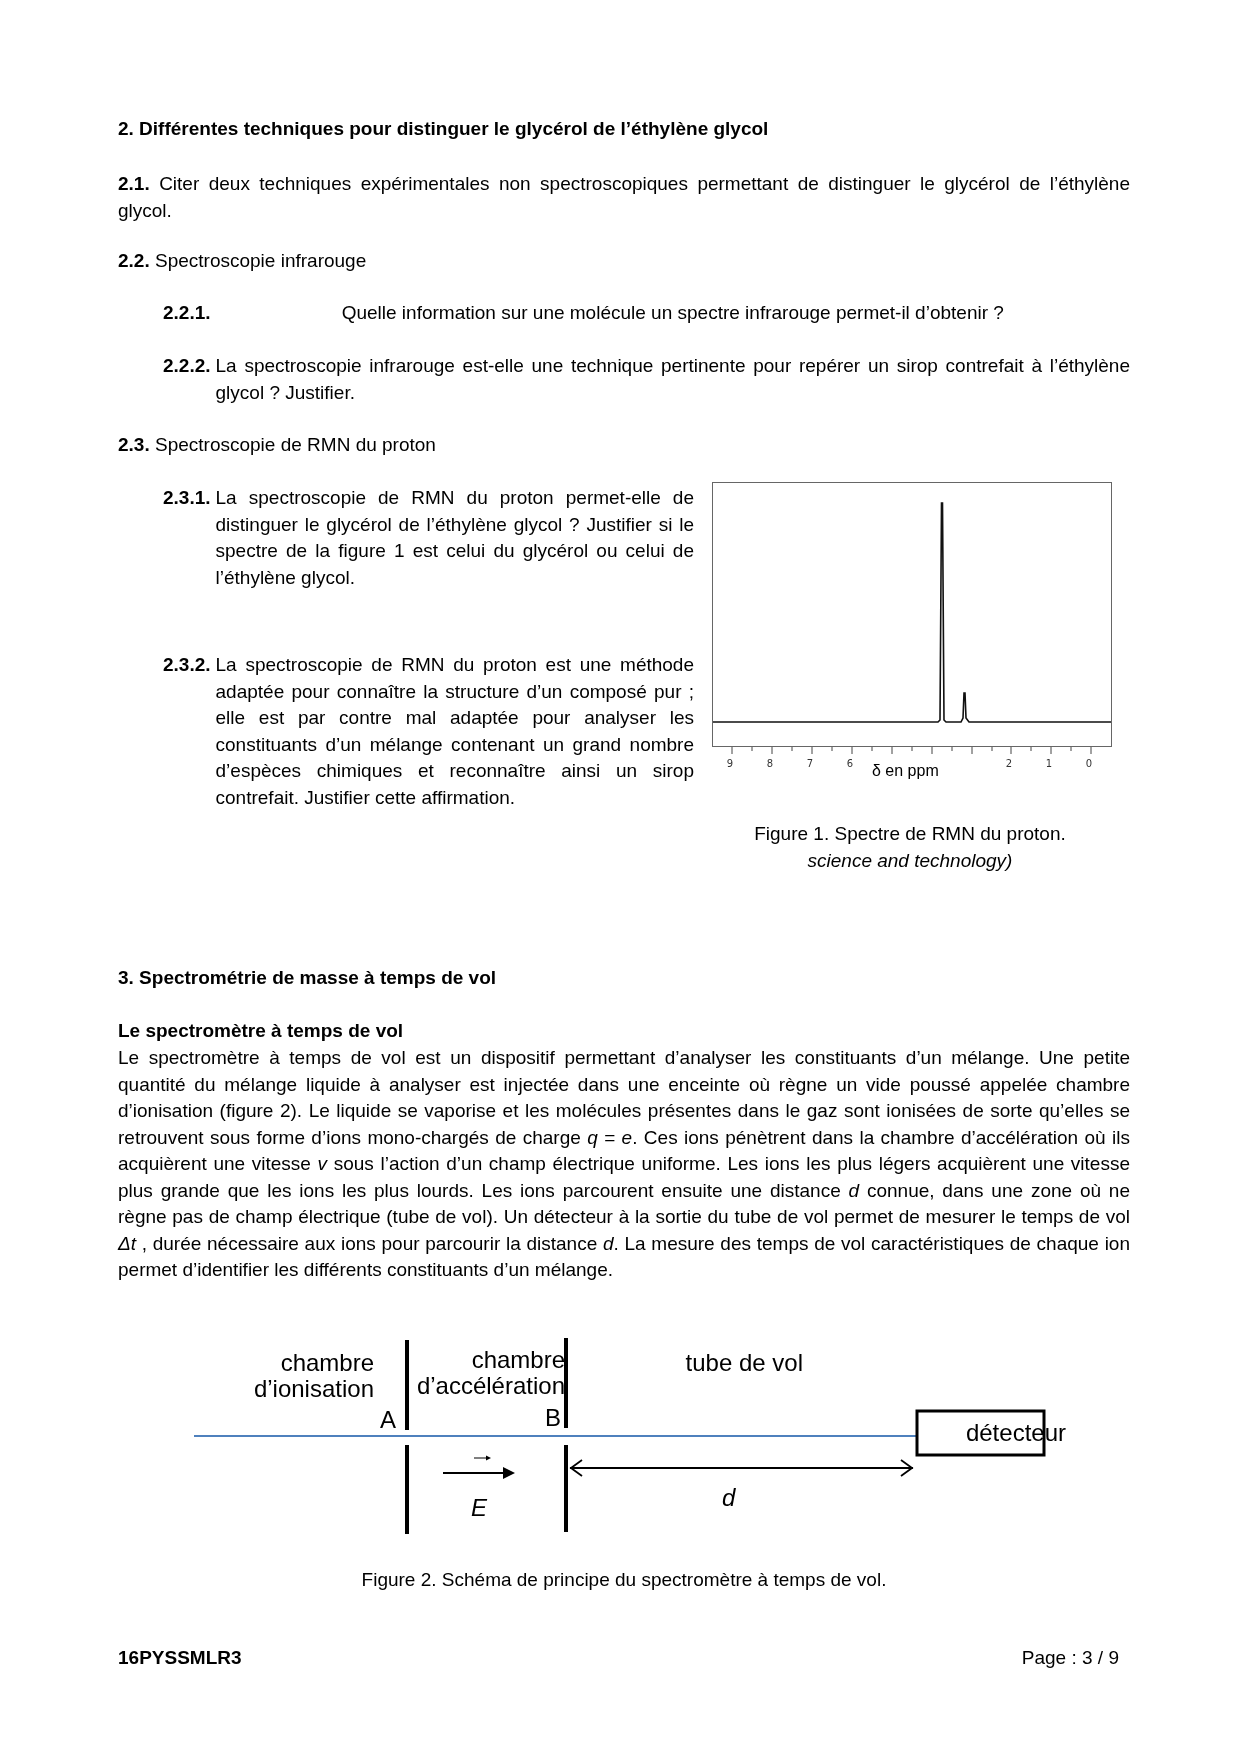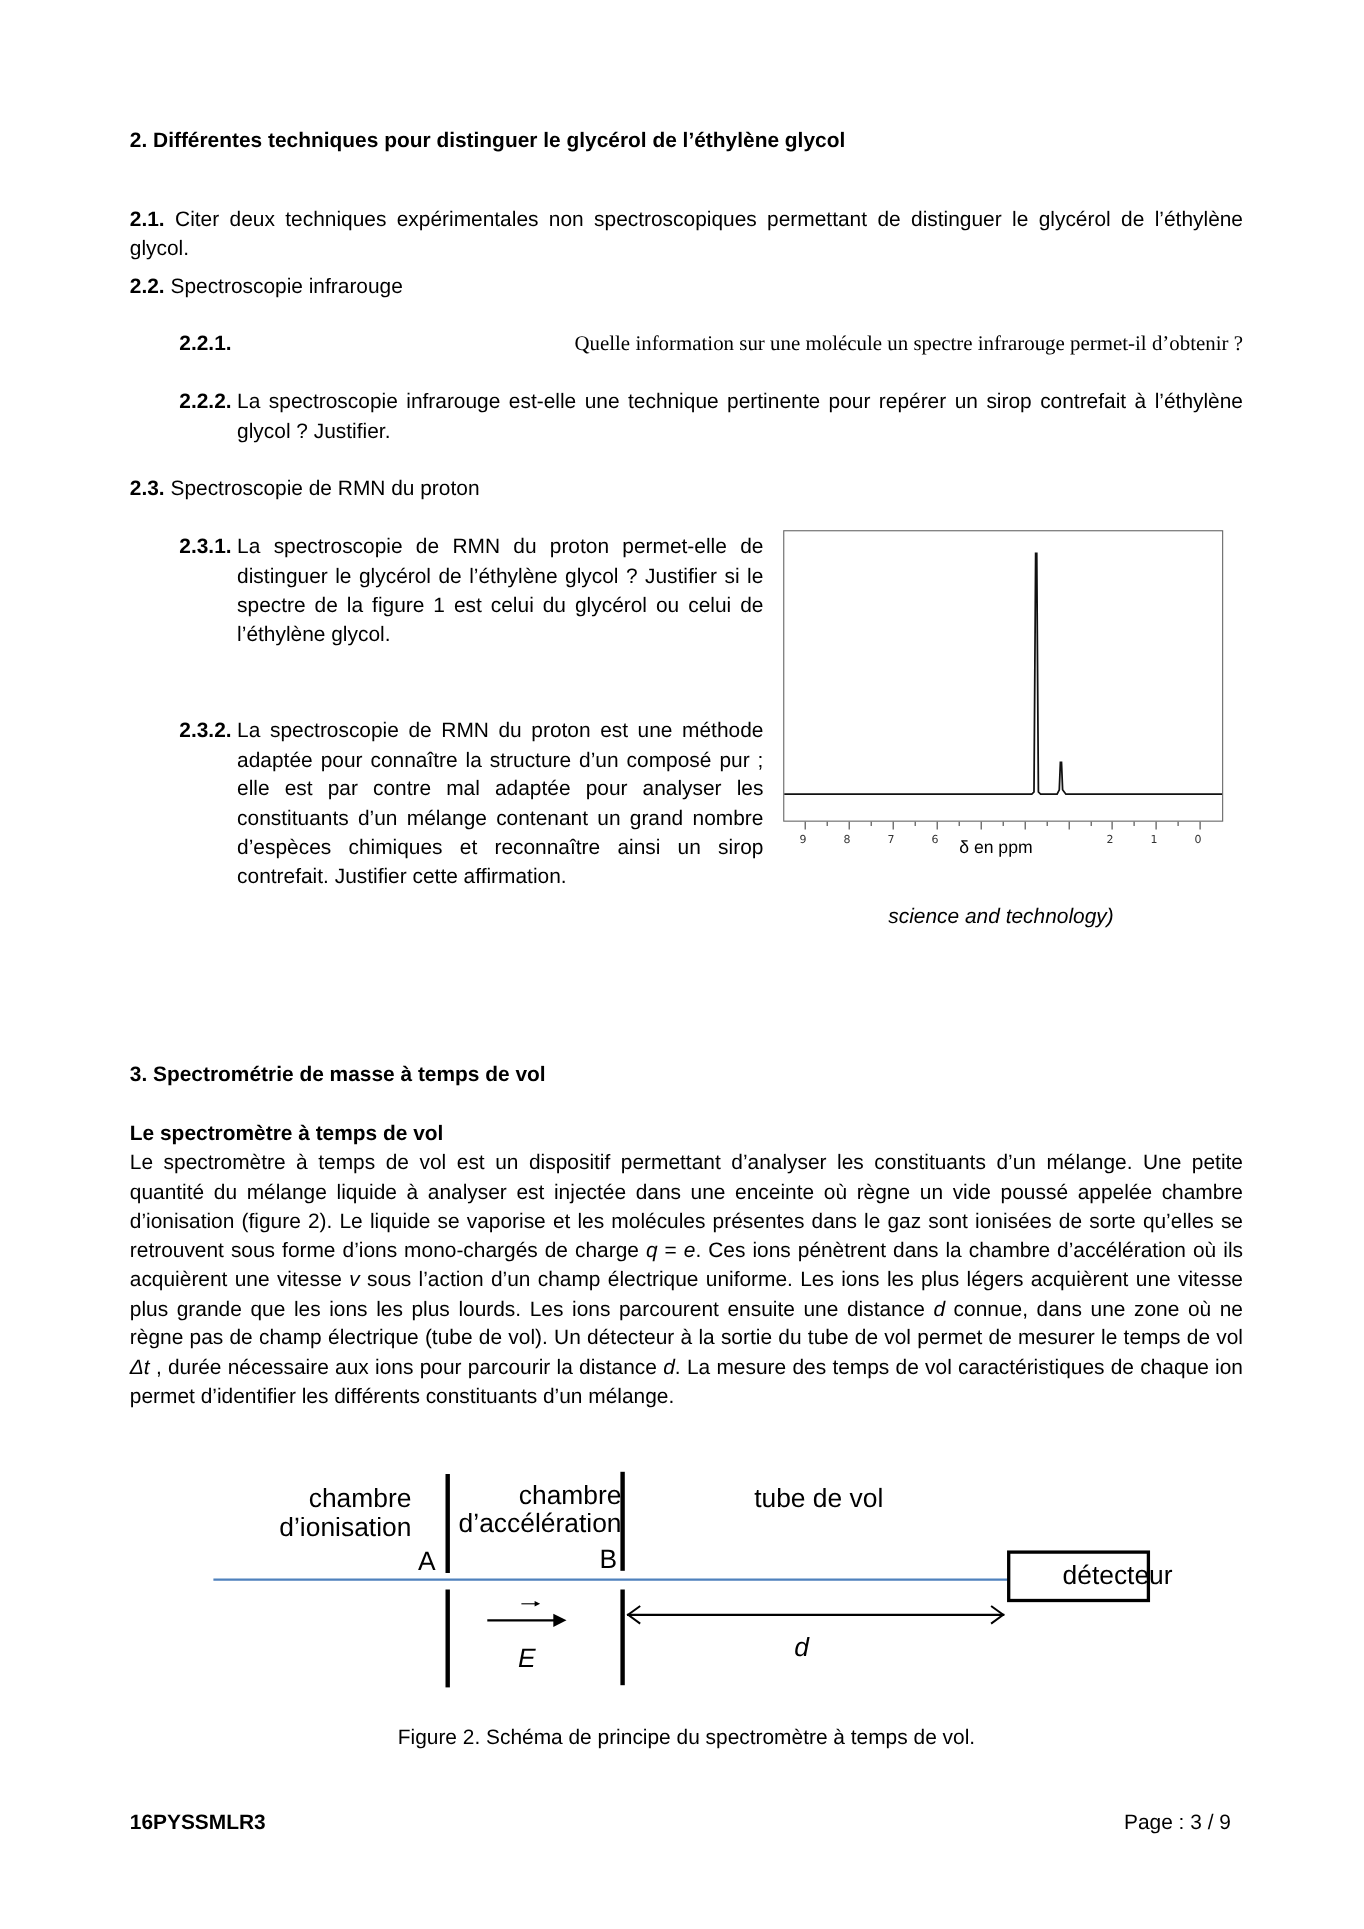--- a/index.html
+++ b/index.html
@@ -17,33 +17,33 @@
   .center { text-align: center; }
   .nmr-box { left: 712px; top: 482px; width: 400px; height: 265px; border: 1.5px solid #666; box-sizing: border-box; }
   .tick-lbl { font-size: 10px; color: #333; position: absolute; top: 758px; transform: translateX(-50%); font-family: "DejaVu Sans", sans-serif; }
   .diag-text { font-size: 24px; text-align: right; line-height: 26px; }
 </style>
 </head>
 <body>
 
 <div class="abs heading" style="left:118px; top:118px;">2. Différentes techniques pour distinguer le glycérol de l’éthylène glycol</div>
 
-<div class="abs p" style="left:118px; top:171px; width:1012px;margin-top:16px;">
+<div class="abs p" style="left:118px; top:171px; width:1012px;">
   <span class="num">2.1.</span>
   <span>Citer deux techniques expérimentales non spectroscopiques permettant de distinguer le glycérol de l’éthylène glycol.</span>
 </div>
 
 <div class="abs p" style="left:118px; top:248px;">
   <span class="num">2.2.</span>
   <span>Spectroscopie infrarouge</span>
 </div>
 
 <div class="abs p hang" style="left:163px; top:300px; width:967px;">
   <span class="lbl">2.2.1.</span>
-  <span class="txt" style="padding-left:5px; text-align:right;font-family:Liberation Serif, serif;">Quelle information sur une molécule un spectre infrarouge permet-il d’obtenir ?</span>
+  <span class="txt" style="padding-left:5px; text-align:center;">Quelle information sur une molécule un spectre infrarouge permet-il d’obtenir ?</span>
 </div>
 
 <div class="abs p hang" style="left:163px; top:353px; width:967px;">
   <span class="lbl">2.2.2.</span>
   <span class="txt" style="padding-left:5px;">La spectroscopie infrarouge est-elle une technique pertinente pour repérer un sirop contrefait à l’éthylène glycol ? Justifier.</span>
 </div>
 
 <div class="abs p" style="left:118px; top:432px;">
   <span class="num">2.3.</span>
   <span>Spectroscopie de RMN du proton</span>
@@ -89,20 +89,21 @@
 <span class="tick-lbl" style="left:730px;">9</span>
 <span class="tick-lbl" style="left:770px;">8</span>
 <span class="tick-lbl" style="left:810px;">7</span>
 <span class="tick-lbl" style="left:850px;">6</span>
 <span class="tick-lbl" style="left:1009px;">2</span>
 <span class="tick-lbl" style="left:1049px;">1</span>
 <span class="tick-lbl" style="left:1089px;">0</span>
 <div class="abs" style="left:872px; top:762px; font-size:16px;">δ en ppm</div>
 
 <div class="abs center" style="left:700px; top:821px; width:420px; line-height:26.5px;">
+  <div>Figure 1. Spectre de RMN du proton.</div>
   <div class="i">science and technology)</div>
 </div>
 
 <div class="abs heading" style="left:118px; top:967px;">3. Spectrométrie de masse à temps de vol</div>
 <div class="abs heading" style="left:118px; top:1020px;">Le spectromètre à temps de vol</div>
 
 <div class="abs p" style="left:118px; top:1045px; width:1012px;"><span>Le spectromètre à temps de vol est un dispositif permettant d’analyser les constituants d’un mélange. Une petite quantité du mélange liquide à analyser est injectée dans une enceinte où règne un vide poussé appelée chambre d’ionisation (figure 2). Le liquide se vaporise et les molécules présentes dans le gaz sont ionisées de sorte qu’elles se retrouvent sous forme d’ions mono-chargés de charge </span><span class="i">q</span><span> = </span><span class="i">e</span><span>. Ces ions pénètrent dans la chambre d’accélération où ils acquièrent une vitesse </span><span class="i">v</span><span> sous l’action d’un champ électrique uniforme. Les ions les plus légers acquièrent une vitesse plus grande que les ions les plus lourds. Les ions parcourent ensuite une distance </span><span class="i">d</span><span> connue, dans une zone où ne règne pas de champ électrique (tube de vol). Un détecteur à la sortie du tube de vol permet de mesurer le temps de vol </span><span class="i">Δt</span><span> , durée nécessaire aux ions pour parcourir la distance </span><span class="i">d</span><span>. La mesure des temps de vol caractéristiques de chaque ion permet d’identifier les différents constituants d’un mélange.</span></div>
 
 <svg class="abs" style="left:0; top:1300px;" width="1240" height="260">
 

